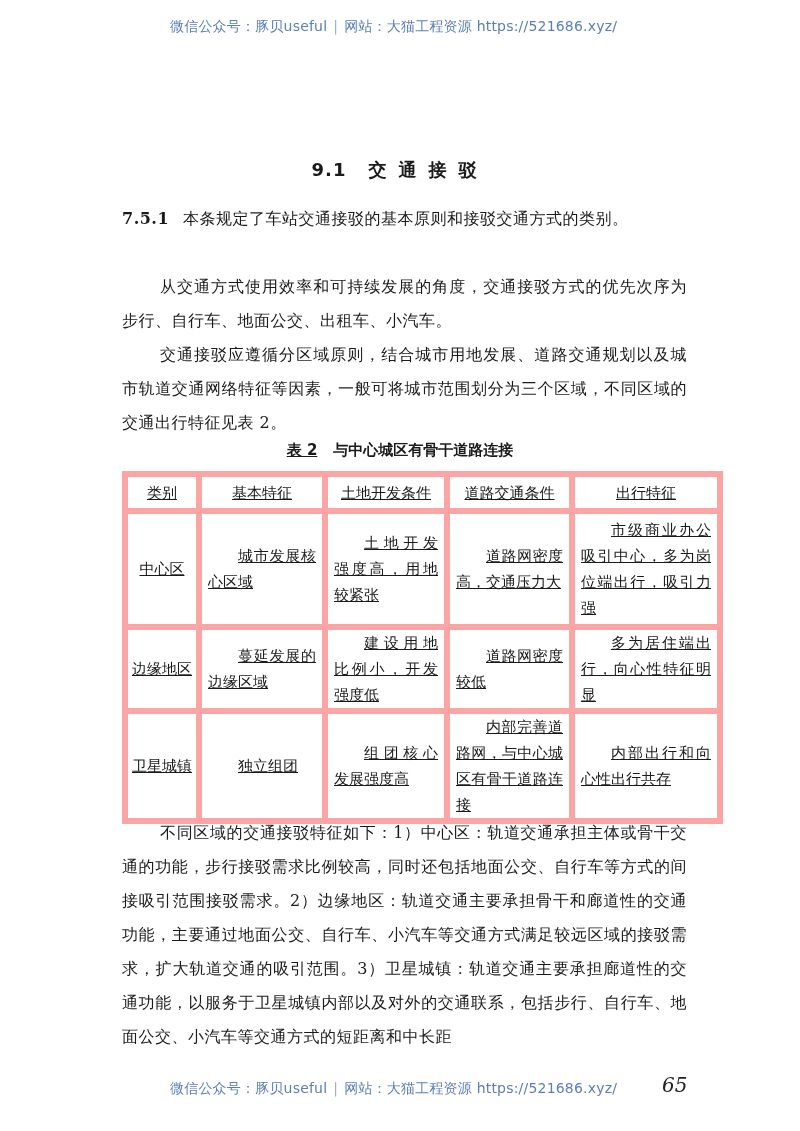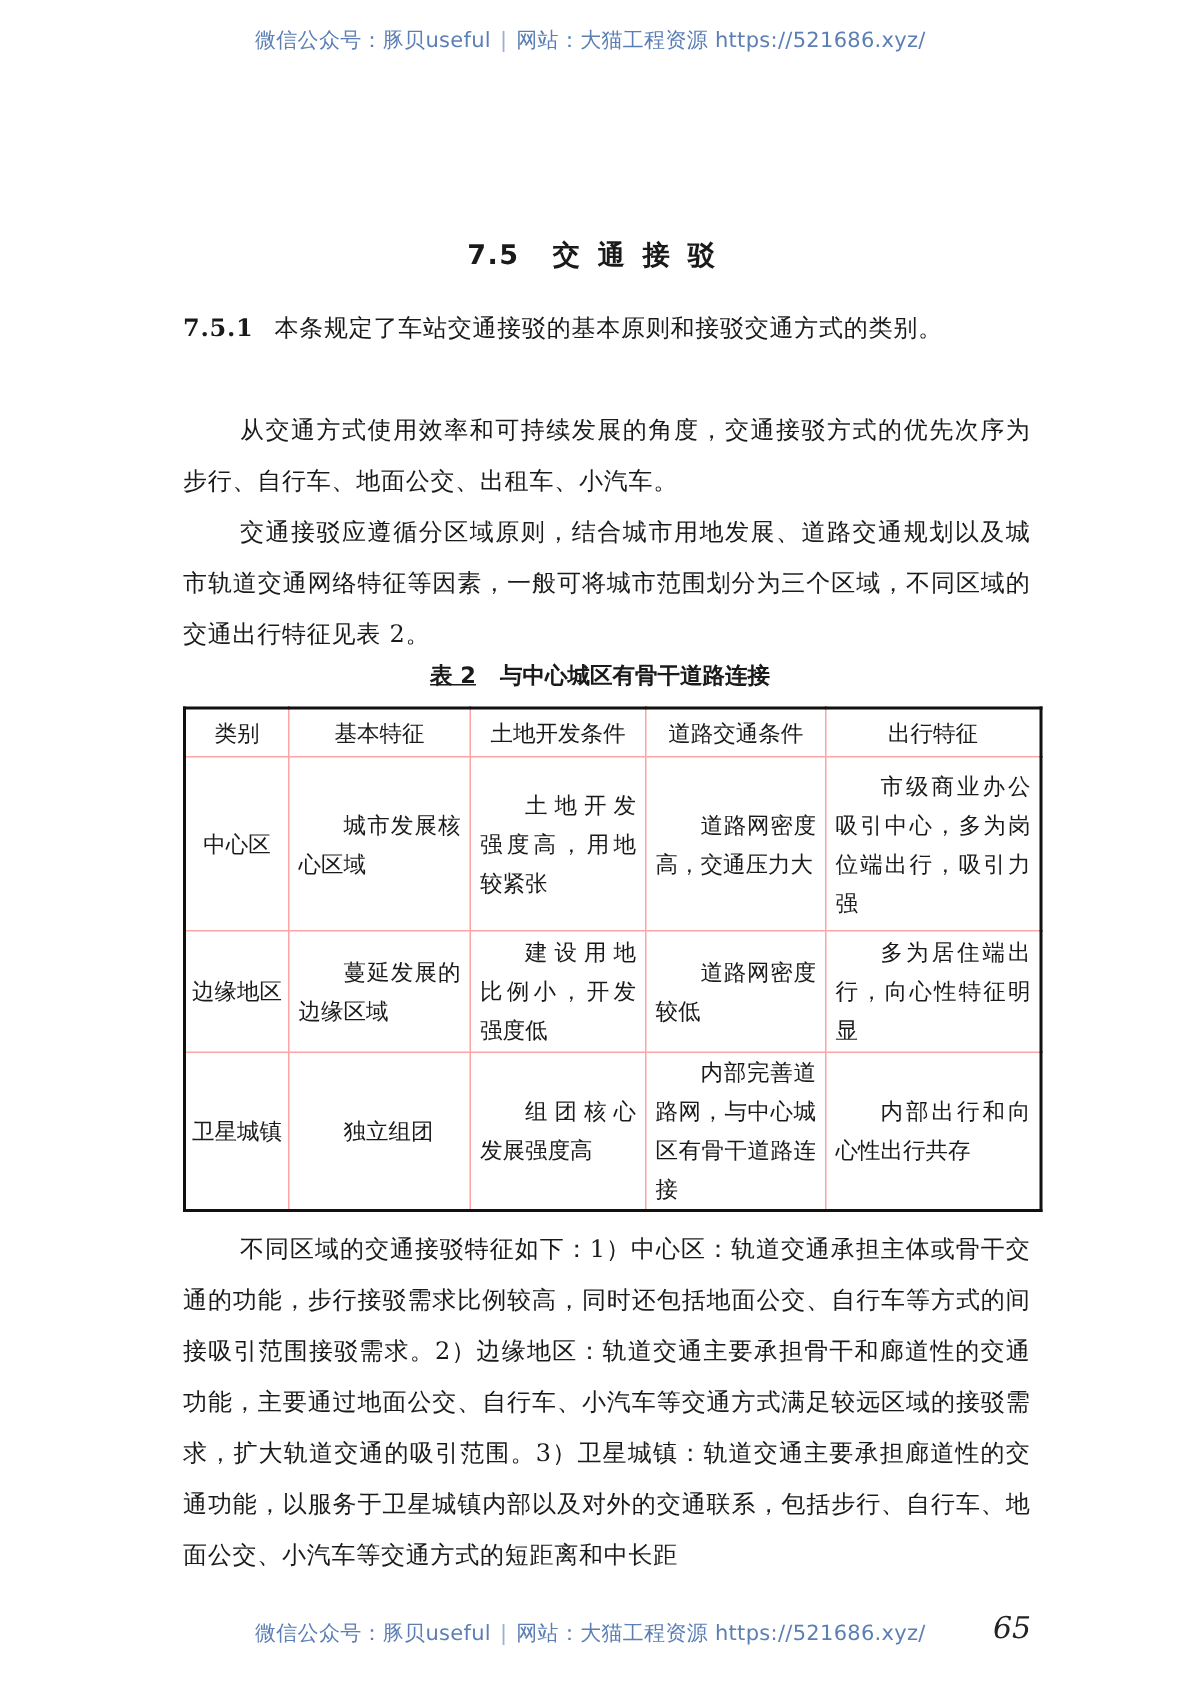--- a/index.html
+++ b/index.html
@@ -39,37 +39,37 @@
     position: absolute; top: 441px; left: 0; width: 800px; text-align: center;
     font-size: 15px; font-weight: bold;
     font-family: "DejaVu Sans", "Liberation Sans", sans-serif;
   }
   .table-caption .cap-num { margin-right: 16px; text-decoration: underline; }
   table.t {
     position: absolute; top: 471px; left: 122px;
     border-collapse: collapse; border: 2px solid #111;
     font-size: 15px; line-height: 26px;
   }
-  table.t th, table.t td { border: 1px solid #fca5a5; padding: 0 6px; vertical-align: middle; }
+  table.t th, table.t td { border: 6px solid #fca5a5; padding: 0 6px; vertical-align: middle; text-decoration: underline; }
   table.t th { font-weight: normal; text-align: center; height: 31px; }
   table.t td.cat { text-align: center; padding: 0 4px; }
   table.t td.txt { text-align: justify; text-align-last: left; }
   table.t td.txt span { display: block; text-indent: 30px; }
   .c1 { width: 56px; } .c2 { width: 108px; } .c3 { width: 104px; } .c4 { width: 107px; } .c5 { width: 130px; }
   .r1 { height: 116px; } .r2 { height: 81px; } .r3 { height: 96px; }
 </style>
 </head>
 <body>
 
 <div class="watermark wm-top">
   <span>微信公众号：豚贝useful</span><span class="sep">|</span><span>网站：大猫工程资源 https://521686.xyz/</span>
 </div>
 
 <div class="section-title">
-  <span class="num">7.5</span><span class="name">交通接驳</span>
+  <span class="num">9.1</span><span class="name">交通接驳</span>
 </div>
 
 <div class="para" style="top:202px;">
   <span class="clause-num">7.5.1</span><span>本条规定了车站交通接驳的基本原则和接驳交通方式的类别。</span>
 </div>
 
 <div class="para indent" style="top:270px;">从交通方式使用效率和可持续发展的角度，交通接驳方式的优先次序为步行、自行车、地面公交、出租车、小汽车。</div>
 <div class="para indent" style="top:338px;">交通接驳应遵循分区域原则，结合城市用地发展、道路交通规划以及城市轨道交通网络特征等因素，一般可将城市范围划分为三个区域，不同区域的交通出行特征见表 2。</div>
 
 <div class="table-caption">

